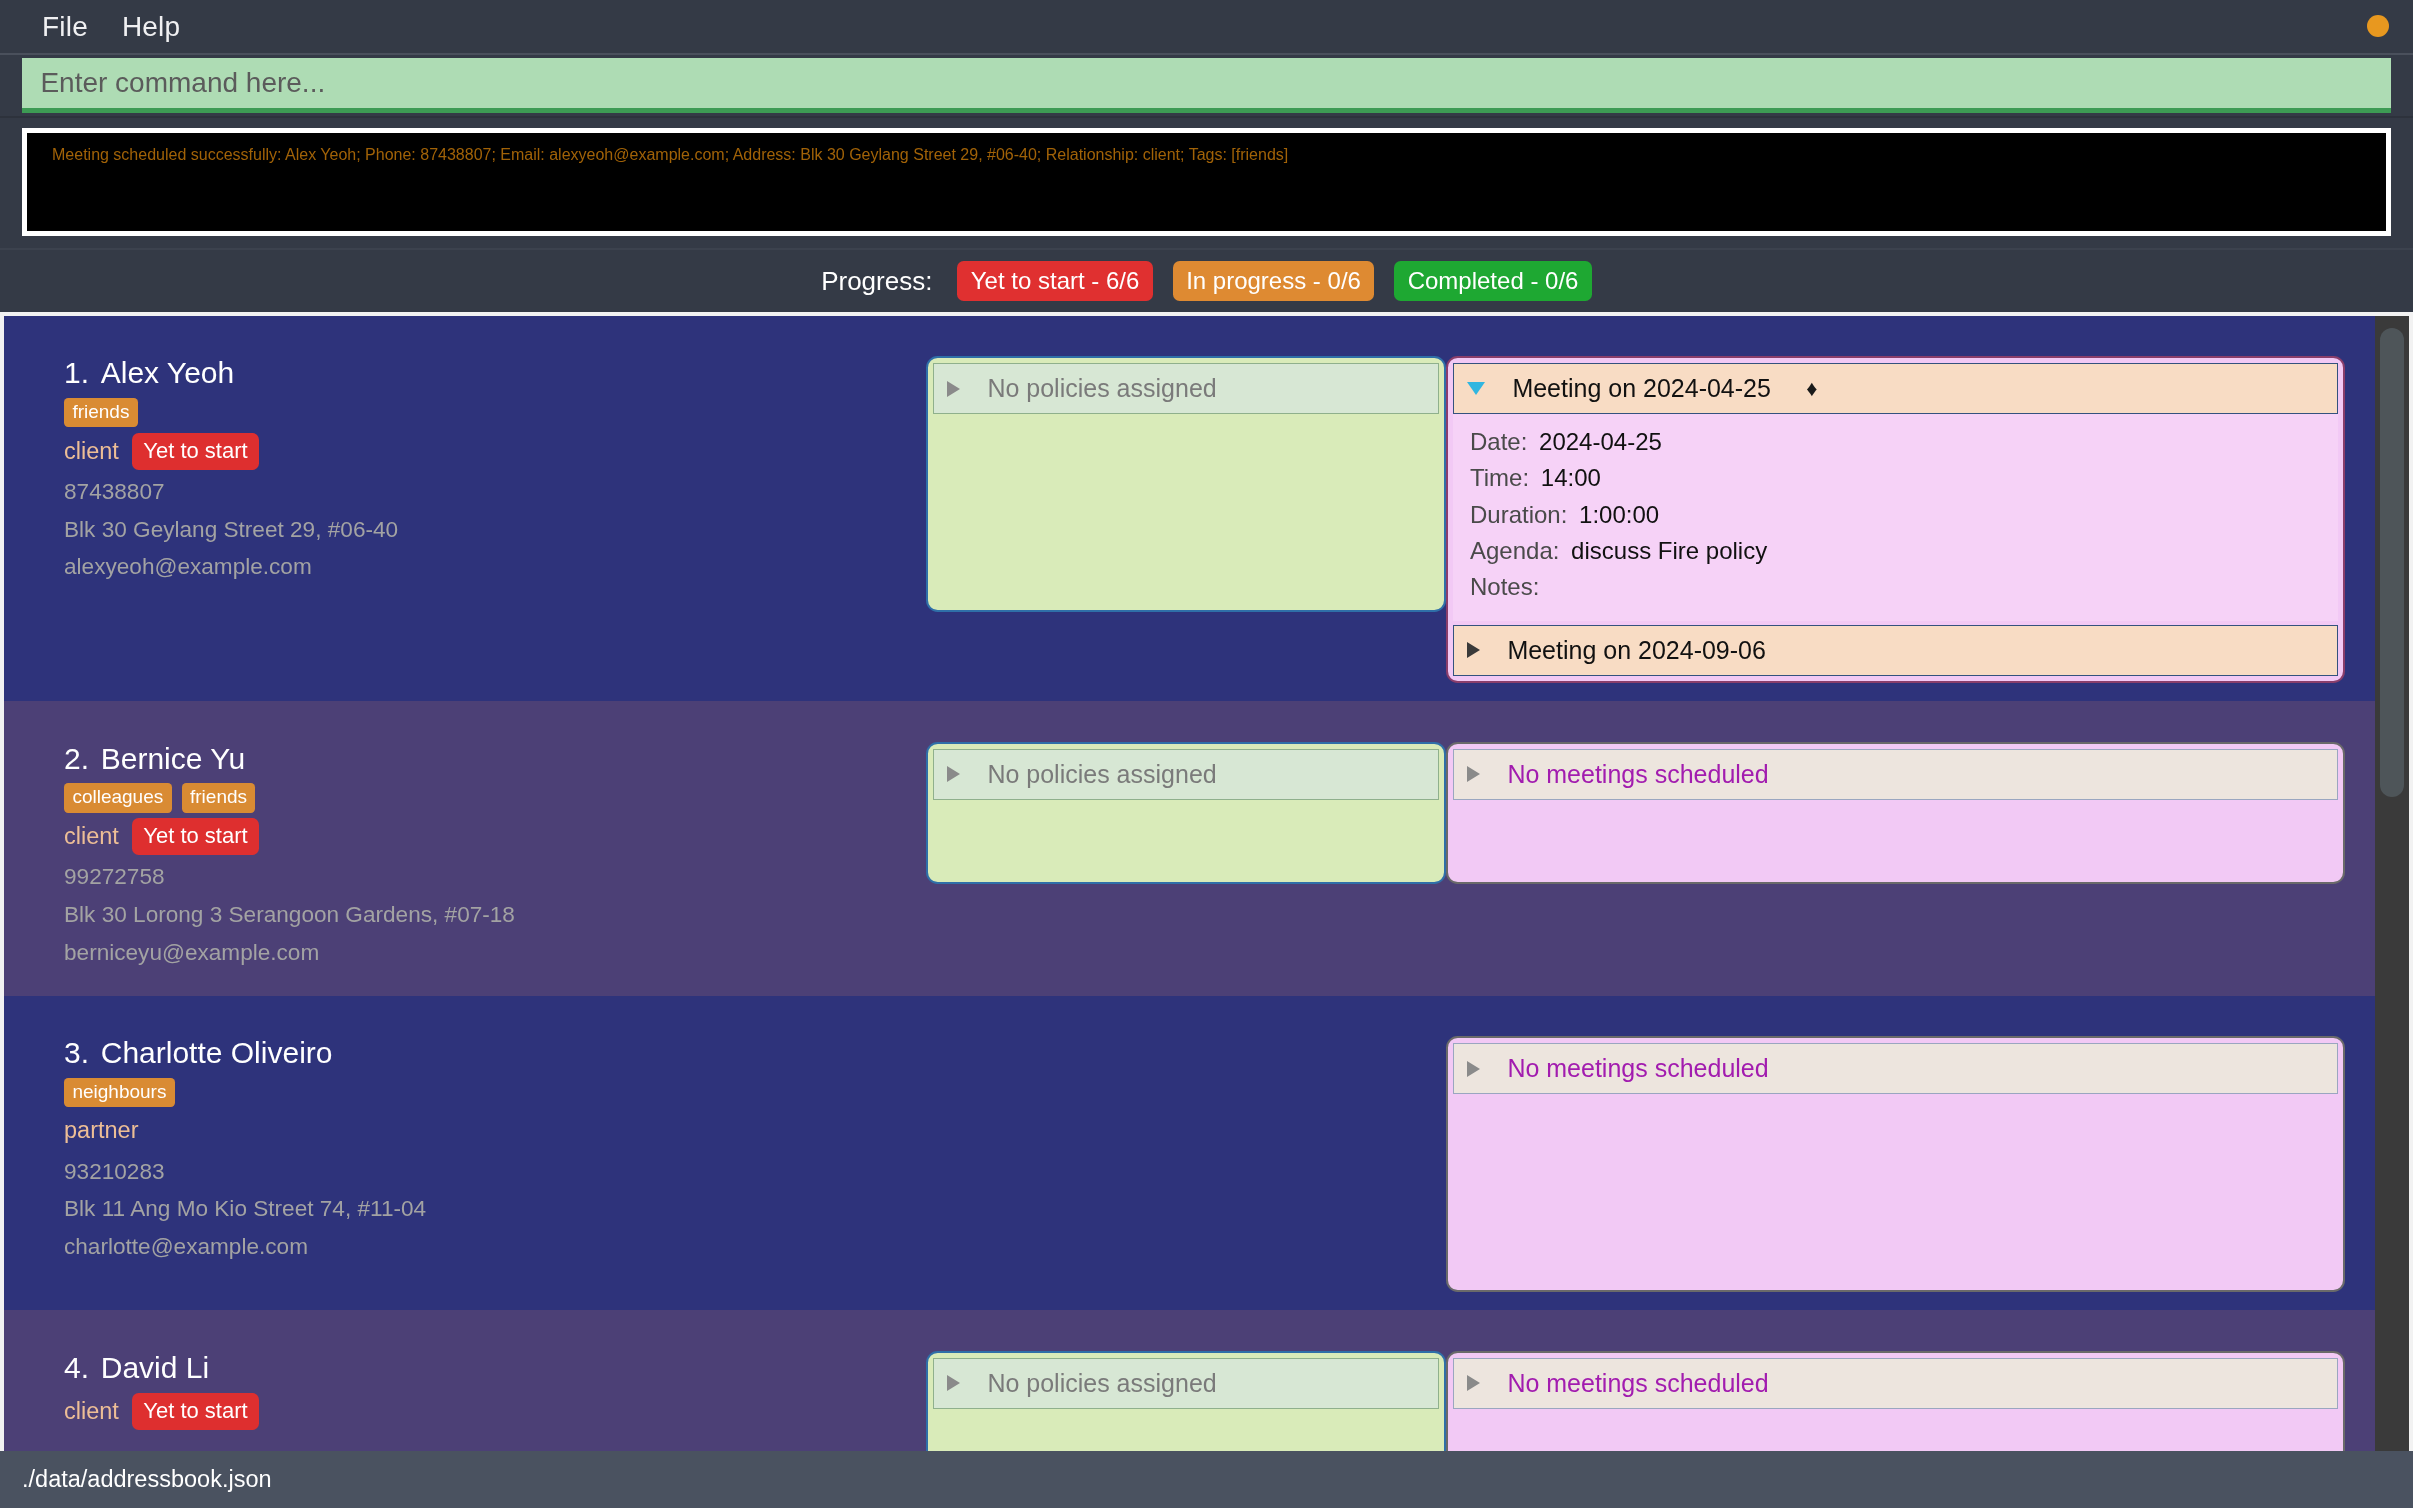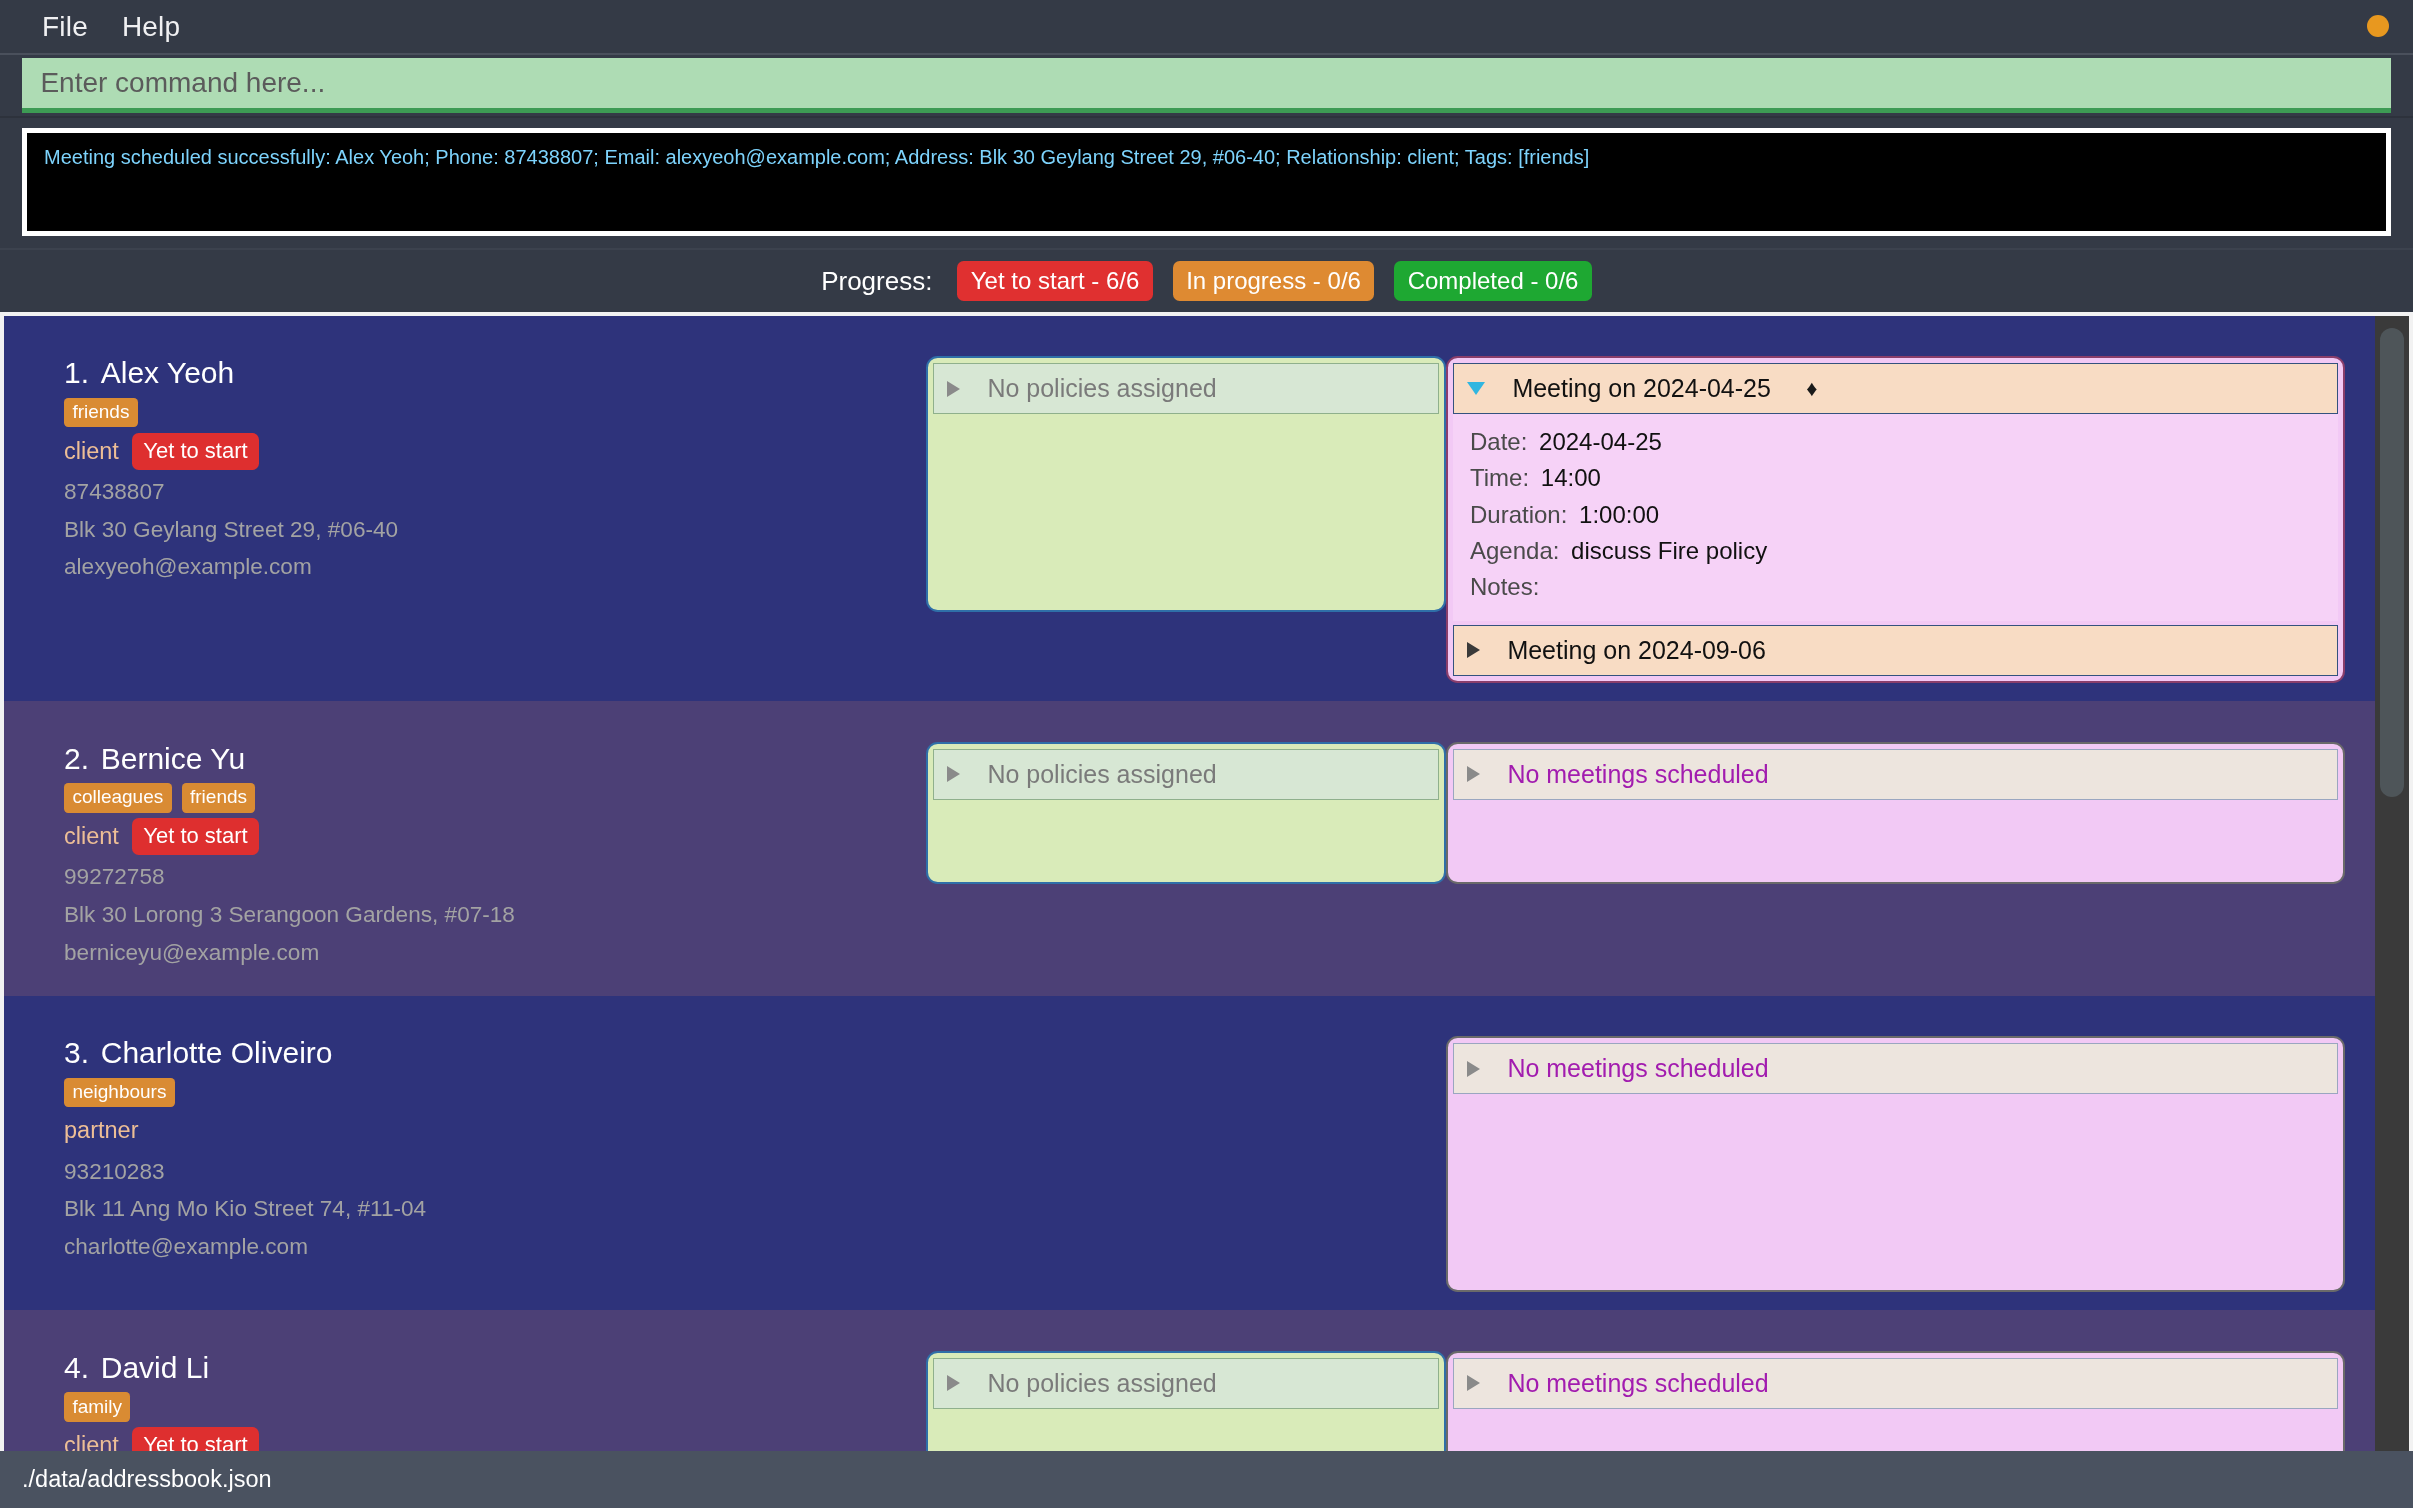--- a/index.html
+++ b/index.html
@@ -66,24 +66,25 @@
     padding: 10px 22px 11.7px 22px;
   }
   .result-box {
     flex: 1;
     background: #000000;
     border: 5px solid #FFFFFF;
     padding: 11.7px 17px;
     overflow: hidden;
   }
   .result-text {
-    color: #7dd3fc;
-    font-size: 20px;
+    color: #a16207;
+    font-size: 16px;
     line-height: 1.25;
     white-space: nowrap;
+    margin-left: 8px;
   }
 
   
   .progress-section {
     flex: 0 0 64px;
     background: #343A46;
     border-top: 2.5px solid #3C424E;
     display: flex; align-items: center; justify-content: center;
     gap: 20px;
   }
@@ -429,23 +430,20 @@
                 <span class="arrow-right"></span>
                 <span>No meetings scheduled</span>
               </div>
               <div class="panel-body-empty"></div>
             </div>
           </div>
         </div>
         <div class="person-row even">
           <div class="col-info">
             <div class="person-name"><span class="idx">4.</span><span>David Li</span></div>
-            <div class="tag-row">
-              <span class="tag">family</span>
-            </div>
             <div class="rel-row">
               <span class="relationship">client</span>
               <span class="status-badge">Yet to start</span>
             </div>
           </div>
           <div class="col-policies">
             <div class="panel policies">
               <div class="panel-header policies-hdr">
                 <span class="arrow-right"></span>
                 <span>No policies assigned</span>

